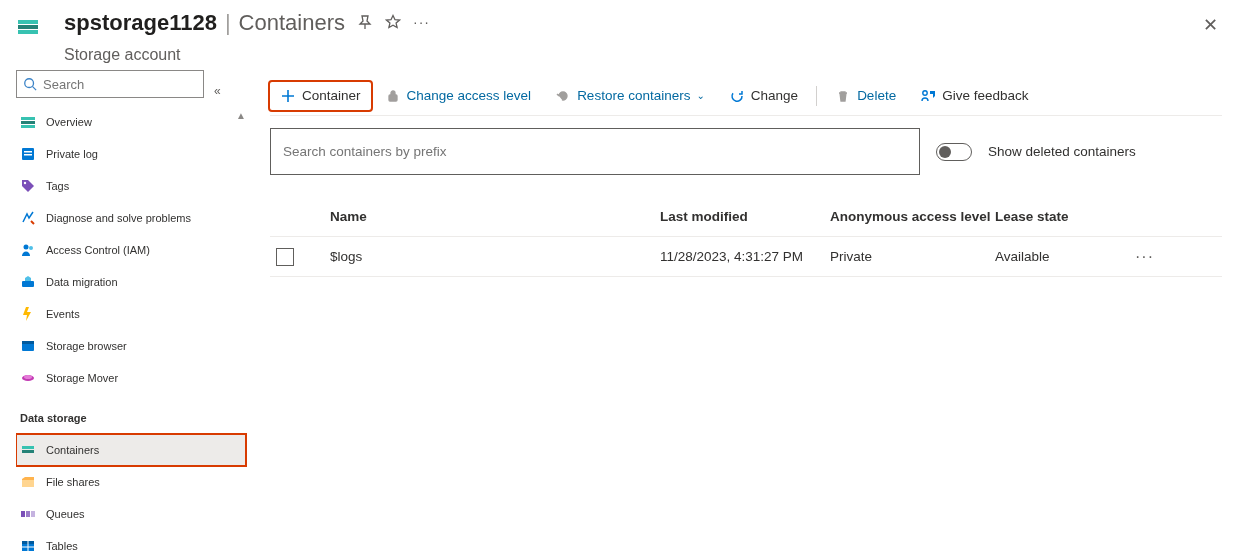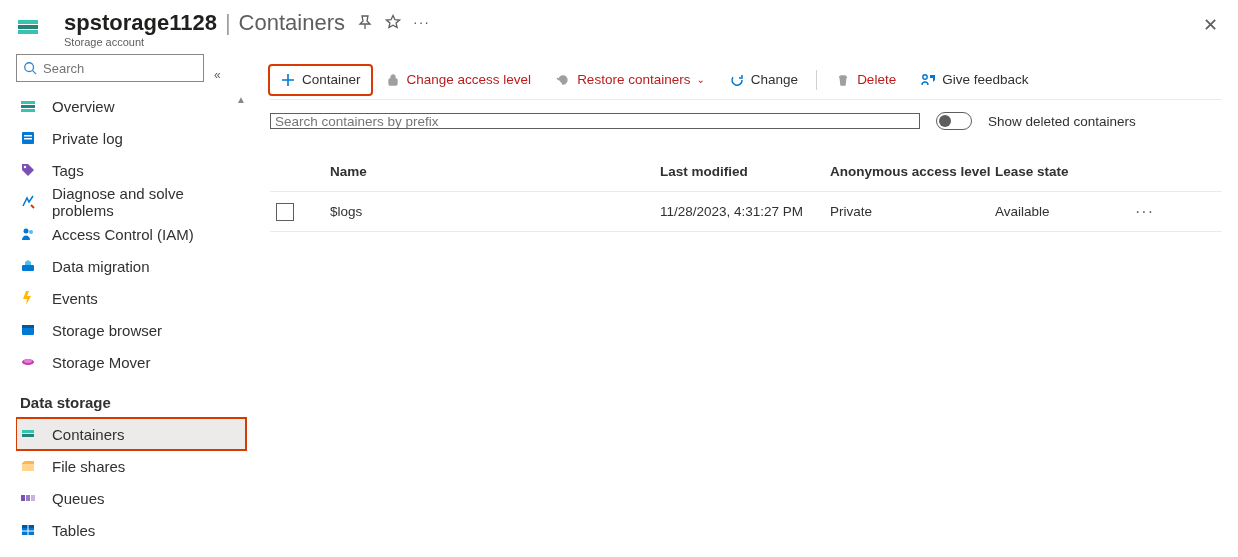--- a/index.html
+++ b/index.html
@@ -20,21 +20,21 @@
     padding: 10px 16px 4px 16px;
     gap: 24px;
   }
   .header-icon {
     margin-top: 4px;
   }
   .header-titles { flex: 0 0 auto; display: flex; align-items: baseline; gap: 8px; }
   .title-main { font-size: 22px; font-weight: 600; color: #201f1e; }
   .title-sep { font-size: 22px; color: #a19f9d; font-weight: 300; }
   .title-sub { font-size: 22px; color: #605e5c; font-weight: 400; }
-  .subtitle { font-size: 11px; color: #605e5c; margin-top: 0; }
+  .subtitle { font-size: 16px; color: #605e5c; margin-top: 10px; }
   .header-actions { display: flex; gap: 12px; align-items: center; margin-left: 4px; margin-top: 4px; }
   .header-spacer { flex: 1; }
   .close-x { font-size: 18px; color: #605e5c; cursor: pointer; padding: 4px; }
 
   
   .content {
     display: flex;
     height: calc(100% - 56px);
   }
 
@@ -79,25 +79,25 @@
     position: absolute;
     right: 2px;
     top: 4px;
     font-size: 10px;
     color: #8a8886;
   }
 
   .nav-item, .nav-section {
     display: flex;
     align-items: center;
-    gap: 16px;
+    gap: 10px;
     height: 32px;
     padding-left: 4px;
     cursor: pointer;
-    font-size: 15px;
+    font-size: 11px;
   }
   .nav-section {
     font-weight: 600;
     cursor: default;
     margin-top: 8px;
   }
   .nav-item.selected {
     background: #edebe9;
   }
   .nav-item.highlighted, .nav-item.highlighted:hover {
@@ -124,40 +124,40 @@
   }
   .tb-btn {
     display: flex;
     align-items: center;
     gap: 6px;
     padding: 6px 10px;
     font-size: 13.5px;
     cursor: pointer;
     border-radius: 2px;
   }
-  .tb-btn.disabled { color: #b91c1c; cursor: default; }
+  .tb-btn.disabled { color: #0369a1; cursor: default; }
   .tb-btn.disabled .tb-icon svg { stroke: #a19f9d; fill: #a19f9d; }
   .tb-btn.highlighted {
     outline: 2px solid #d83b01;
     outline-offset: 0px;
   }
   .tb-sep { width: 1px; height: 20px; background: #d2d0ce; margin: 0 4px; }
   .tb-icon { width: 16px; height: 16px; display: flex; align-items: center; justify-content: center; }
 
   .filter-row {
     display: flex;
     align-items: center;
     gap: 16px;
     margin-top: 12px;
   }
   .filter-input {
     flex: 0 0 650px;
     border: 1px solid #605e5c;
-    height: 16px;
-    padding: 0 4px;
+    height: 47px;
+    padding: 0 12px;
     font-size: 13.5px;
     color: #605e5c;
     outline: none;
   }
   .toggle {
     width: 36px; height: 18px; border: 1px solid #605e5c; border-radius: 10px;
     position: relative; cursor: pointer;
   }
   .toggle::after {
     content: ""; position: absolute; left: 2px; top: 2px;

